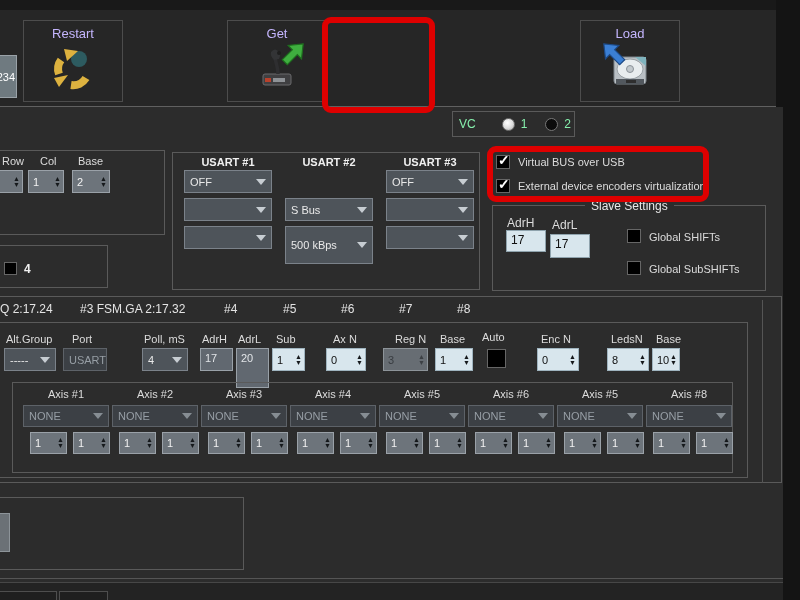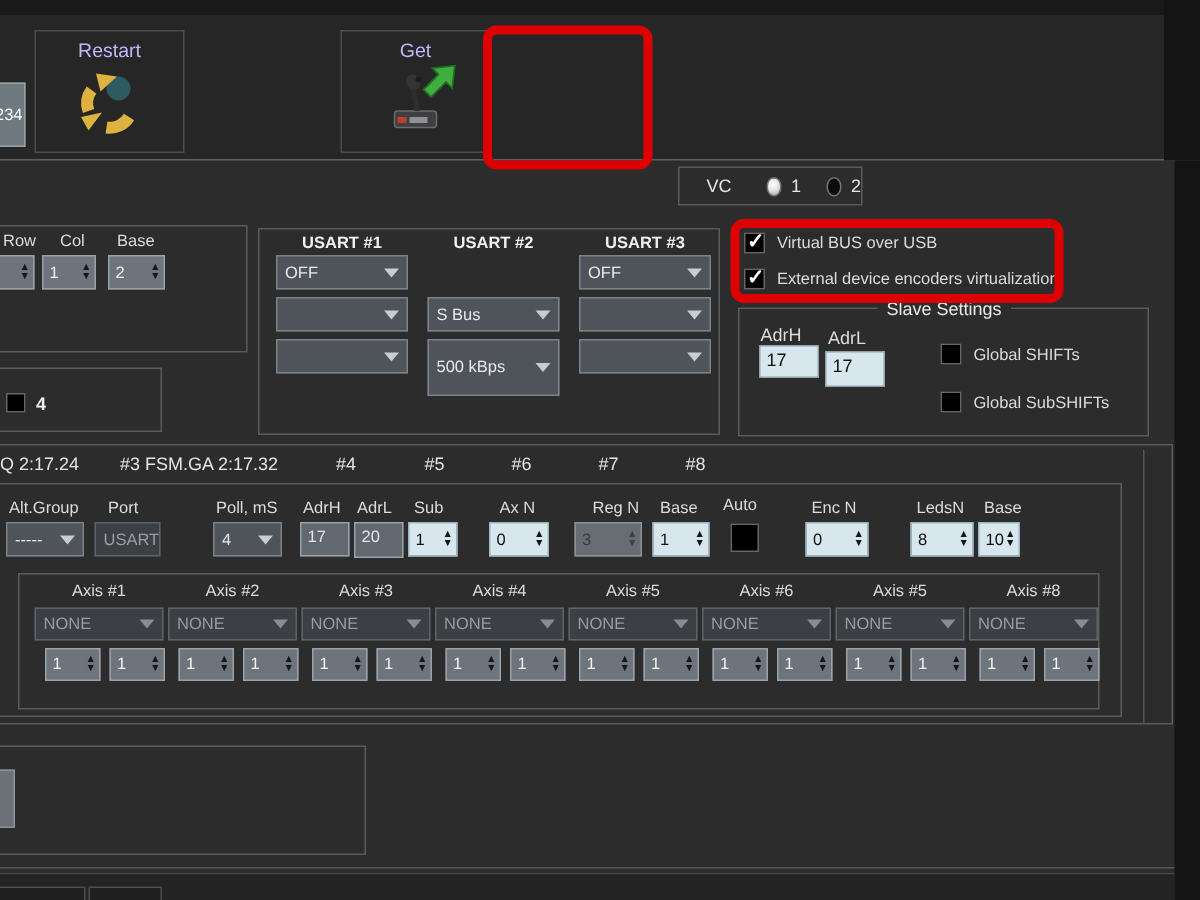--- a/index.html
+++ b/index.html
@@ -53,21 +53,21 @@
   .inpblue { position:absolute; background:#d8e6ed; border:1px solid #8fa3ad; color:#111; font-size:12px; padding:2px 0 0 4px; }
 
   .cb { position:absolute; background:#000; border:1px solid #666; cursor:pointer; }
   .cb.checked::after { content:"✓"; position:absolute; top:-4px; left:1px; color:#fff; font-weight:bold; font-size:14px; }
 
   .radio { width:13px; height:13px; border-radius:50%; border:1px solid #777; display:inline-block; cursor:pointer; }
   .radio.on  { background:radial-gradient(circle at 40% 35%, #ffffff 0%, #dcdcdc 55%, #9f9f9f 100%); }
   .radio.off { background:#0c0c0c; }
 
   .vcbox { position:absolute; left:452px; top:111px; width:123px; height:26px; border:1px solid #5a5a5a;
-           display:flex; align-items:center; gap:6px; padding-left:18px; color:#e5e5e5; font-size:12px; }
+           display:flex; align-items:center; gap:6px; padding-left:6px; color:#86efac; font-size:12px; }
 
   .tabtxt { position:absolute; top:302px; color:#e4e4e4; font-size:12px; white-space:nowrap; cursor:pointer; }
 
   .vline { position:absolute; width:1px; background:#555; }
   .hline { position:absolute; height:1px; background:#555; }
 
   .bstrip { position:absolute; left:0; top:583px; width:783px; height:17px; background:#232323; }
   .bbtn { position:absolute; background:#1f1f1f; border:1px solid #4e4e4e; }
 </style>
 </head>
@@ -114,20 +114,40 @@
         <svg viewBox="0 0 22 22" width="26" height="26">
           <g transform="rotate(-45 11 11)">
               <polygon points="0,8 12,8 12,3 22,11 12,19 12,14 0,14" fill="#3fae3f" stroke="#1e6e1e"></polygon>
             </g>
         </svg>
       </div>
     </div>
   </div>
 
 
+  <div class="tcell" style="left:580px;width:100px">
+    <div class="tlabel">Load</div>
+    <div class="ticon">
+      <svg viewBox="0 0 48 48" width="48" height="48">
+        <rect x="8" y="13" width="32" height="27" rx="3" fill="#b9bfc4" stroke="#7d848a"></rect>
+        <polygon points="29,13 40,13 40,22" fill="#7fb3bd"></polygon>
+        <ellipse cx="24" cy="25" rx="13" ry="10" fill="#e9edef" stroke="#9aa1a6"></ellipse>
+        <circle cx="24" cy="25" r="3.5" fill="#c3c9cd" stroke="#8b9298"></circle>
+        <rect x="10" y="35" width="28" height="5" fill="#52585e"></rect>
+        <rect x="20" y="36" width="10" height="3" fill="#2e2e2e"></rect>
+      </svg>
+      <div class="arrow-ov" style="left:-6px;top:-4px">
+        <svg viewBox="0 0 22 22" width="26" height="26">
+          <g transform="rotate(-135 11 11)">
+              <polygon points="0,8 12,8 12,3 22,11 12,19 12,14 0,14" fill="#3b7fd4" stroke="#1d4a87"></polygon>
+            </g>
+        </svg>
+      </div>
+    </div>
+  </div>
 
 
   <div class="vcbox">
     <span>VC</span>
     <span style="width:14px"></span>
     <span class="radio on"></span>
     <span>1</span>
     <span style="width:6px"></span>
     <span class="radio off"></span>
     <span>2</span>
@@ -245,21 +265,21 @@
     </div>
   <div class="dd dis" style="left:63px;top:348px;width:44px;height:23px">
     <span>USART2</span>
       <span class="caret"></span>
     </div>
   <div class="dd" style="left:142px;top:348px;width:46px;height:23px">
     <span>4</span>
       <span class="caret"></span>
     </div>
   <div class="inpgray" style="left:200px;top:348px;width:33px;height:23px">17</div>
-  <div class="inpgray" style="left:236px;top:348px;width:33px;height:24px">20</div>
+  <div class="inpgray" style="left:236px;top:348px;width:33px;height:40px">20</div>
   <div class="spin blue" style="left:272px;top:348px;width:33px;height:23px">
     <span>1</span>
       <span class="arrs"></span>
     </div>
   <div class="spin blue" style="left:326px;top:348px;width:40px;height:23px">
     <span>0</span>
       <span class="arrs"></span>
     </div>
   <div class="spin dis" style="left:383px;top:348px;width:45px;height:23px">
     <span>3</span>

